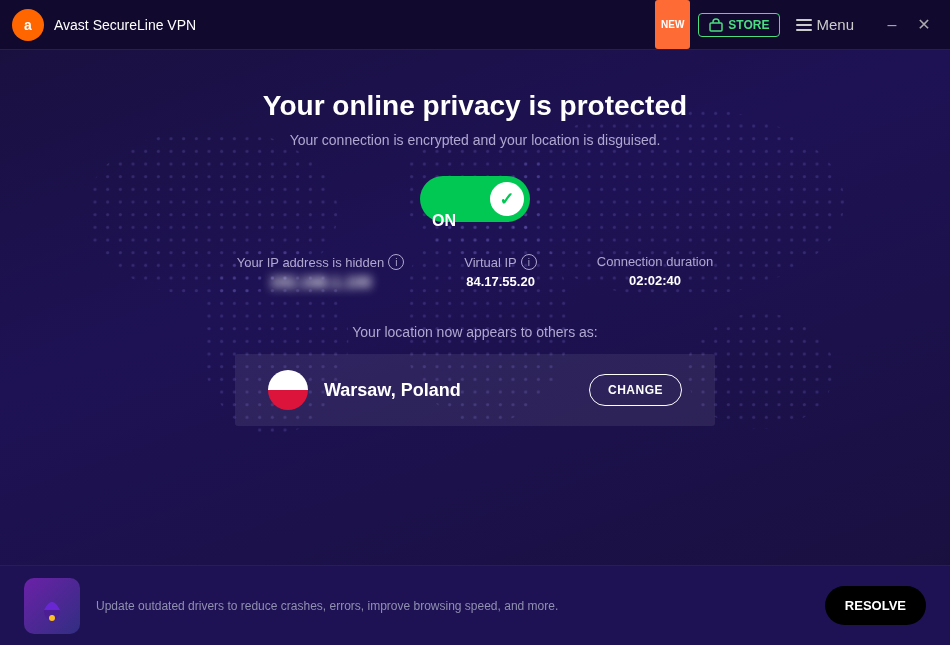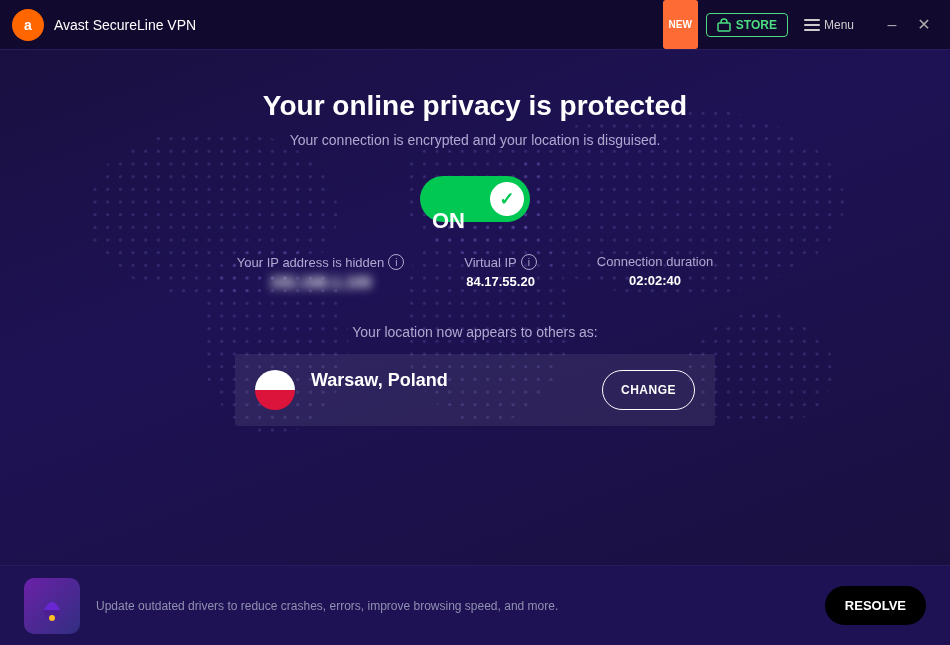--- a/index.html
+++ b/index.html
@@ -57,21 +57,21 @@
       border-radius: 4px;
       display: flex;
       align-items: center;
       gap: 5px;
       cursor: pointer;
     }
     .menu-btn {
       background: transparent;
       border: none;
       color: #cccccc;
-      font-size: 12px;
+      font-size: 15px;
       cursor: pointer;
       display: flex;
       align-items: center;
       gap: 4px;
       padding: 4px 8px;
     }
     .window-controls {
       display: flex;
       gap: 4px;
       margin-left: 8px;
@@ -137,21 +137,21 @@
       height: 46px;
       display: flex;
       align-items: center;
       padding: 4px 8px;
       cursor: pointer;
       position: relative;
       gap: 6px;
     }
     .toggle-label {
       color: white;
-      font-size: 22px;
+      font-size: 16px;
       font-weight: 700;
       margin-left: 4px;
       margin-top: 43px;
     }
     .toggle-check {
       position: absolute;
       right: 6px;
       width: 34px;
       height: 34px;
       background: white;
@@ -214,22 +214,23 @@
       color: #b0a8d0;
       font-size: 14px;
       margin-bottom: 14px;
     }
 
     
     .location-card {
       background: rgba(255,255,255,0.08);
       border-radius: 3px;
       width: 480px;
-      padding: 16px 20px;
-      display: flex;
+      padding: 16px 33px;
+      display: flex;
+      align-items: center;
       gap: 16px;
     }
     
     .poland-flag {
       width: 40px;
       height: 40px;
       border-radius: 50%;
       overflow: hidden;
       flex-shrink: 0;
     }

